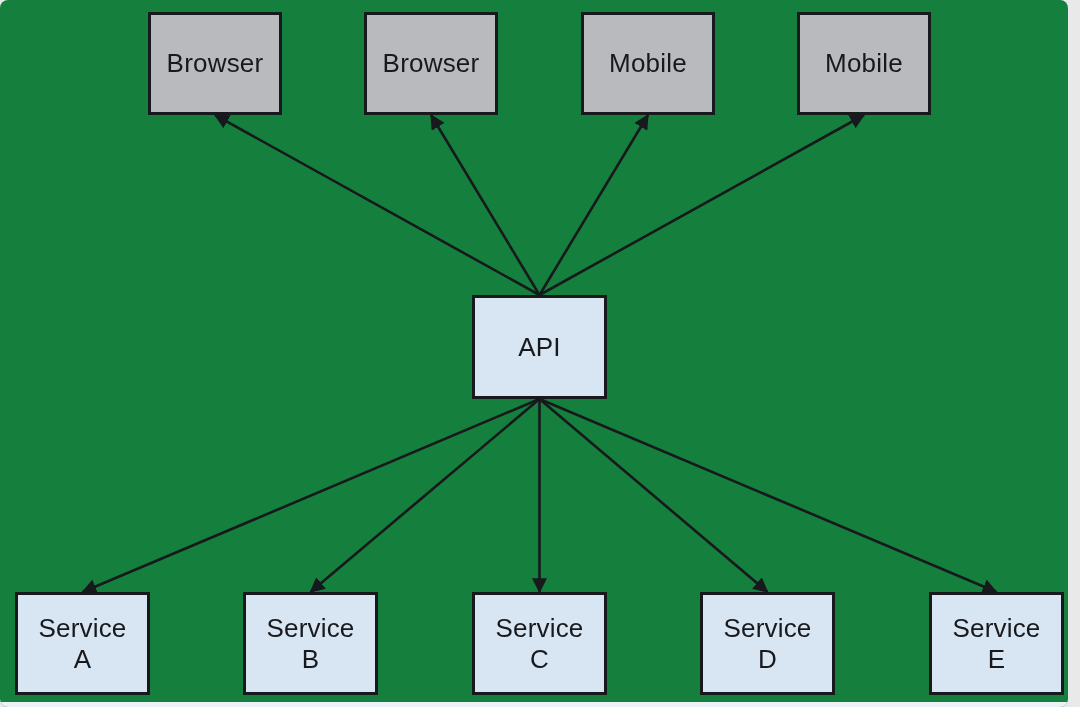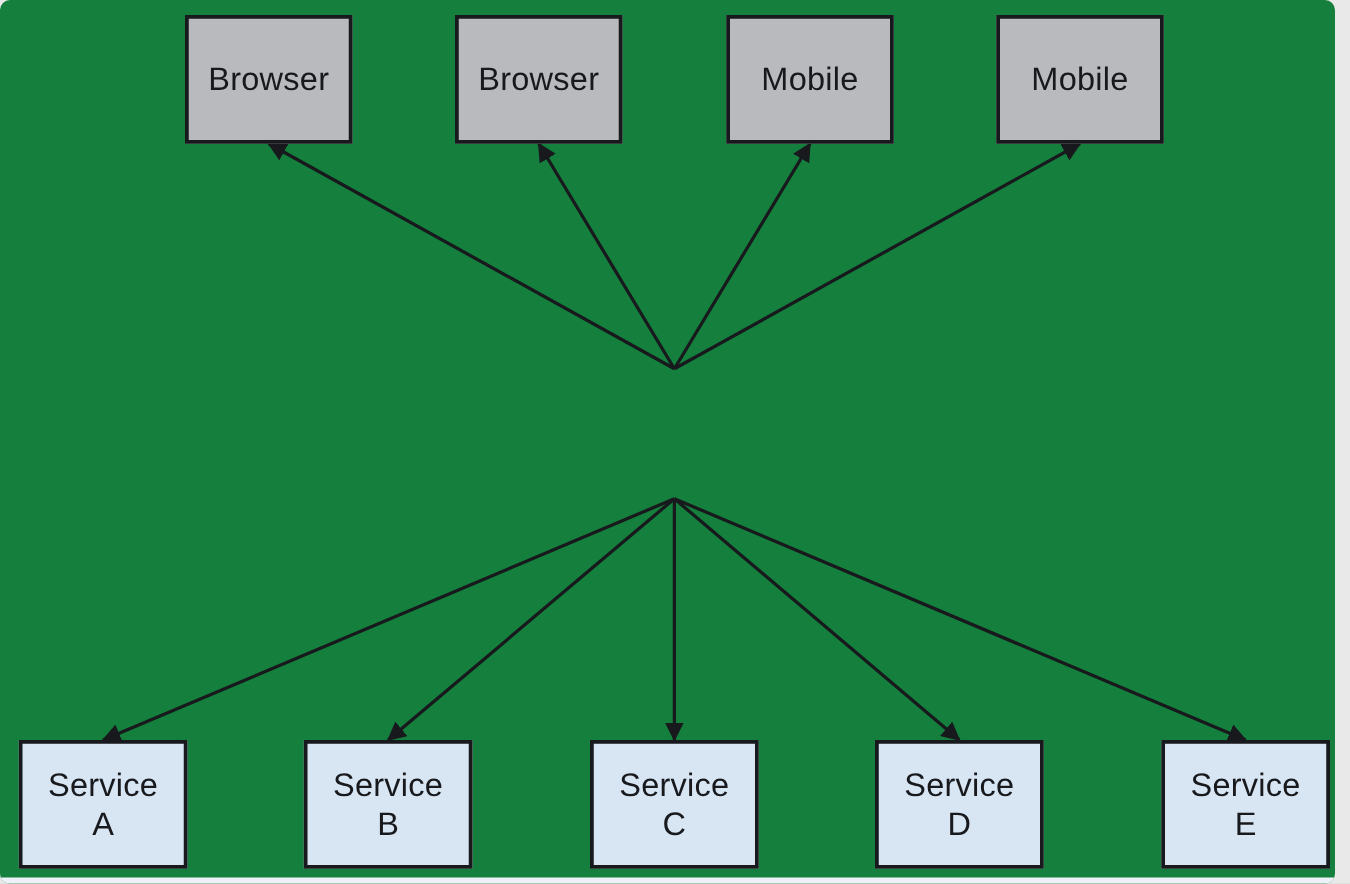--- a/index.html
+++ b/index.html
@@ -75,20 +75,23 @@
   <div class="node client" id="n-browser-2" style="left: 364px; top: 12px; width: 134px; height: 103px; background: rgb(185, 186, 189); border-color: rgb(23, 25, 29); color: rgb(23, 25, 29);">
     <span class="l">Browser</span>
   </div>
   <div class="node client" id="n-mobile-1" style="left: 581px; top: 12px; width: 134px; height: 103px; background: rgb(185, 186, 189); border-color: rgb(23, 25, 29); color: rgb(23, 25, 29);">
     <span class="l">Mobile</span>
   </div>
   <div class="node client" id="n-mobile-2" style="left: 797px; top: 12px; width: 134px; height: 103px; background: rgb(185, 186, 189); border-color: rgb(23, 25, 29); color: rgb(23, 25, 29);">
     <span class="l">Mobile</span>
   </div>
 
+  <div class="node gateway" id="n-api" style="left: 472px; top: 295px; width: 135px; height: 104px; background: rgb(216, 229, 243); border-color: rgb(23, 25, 29); color: rgb(23, 25, 29);">
+    <span class="l">API</span>
+  </div>
 
   <div class="node service" id="n-service-a" style="left: 15px; top: 592px; width: 135px; height: 103px; background: rgb(216, 229, 243); border-color: rgb(23, 25, 29); color: rgb(23, 25, 29);">
     <span class="l">Service</span>
     <span class="l">A</span>
   </div>
   <div class="node service" id="n-service-b" style="left: 243px; top: 592px; width: 135px; height: 103px; background: rgb(216, 229, 243); border-color: rgb(23, 25, 29); color: rgb(23, 25, 29);">
     <span class="l">Service</span>
     <span class="l">B</span>
   </div>
   <div class="node service" id="n-service-c" style="left: 472px; top: 592px; width: 135px; height: 103px; background: rgb(216, 229, 243); border-color: rgb(23, 25, 29); color: rgb(23, 25, 29);">

